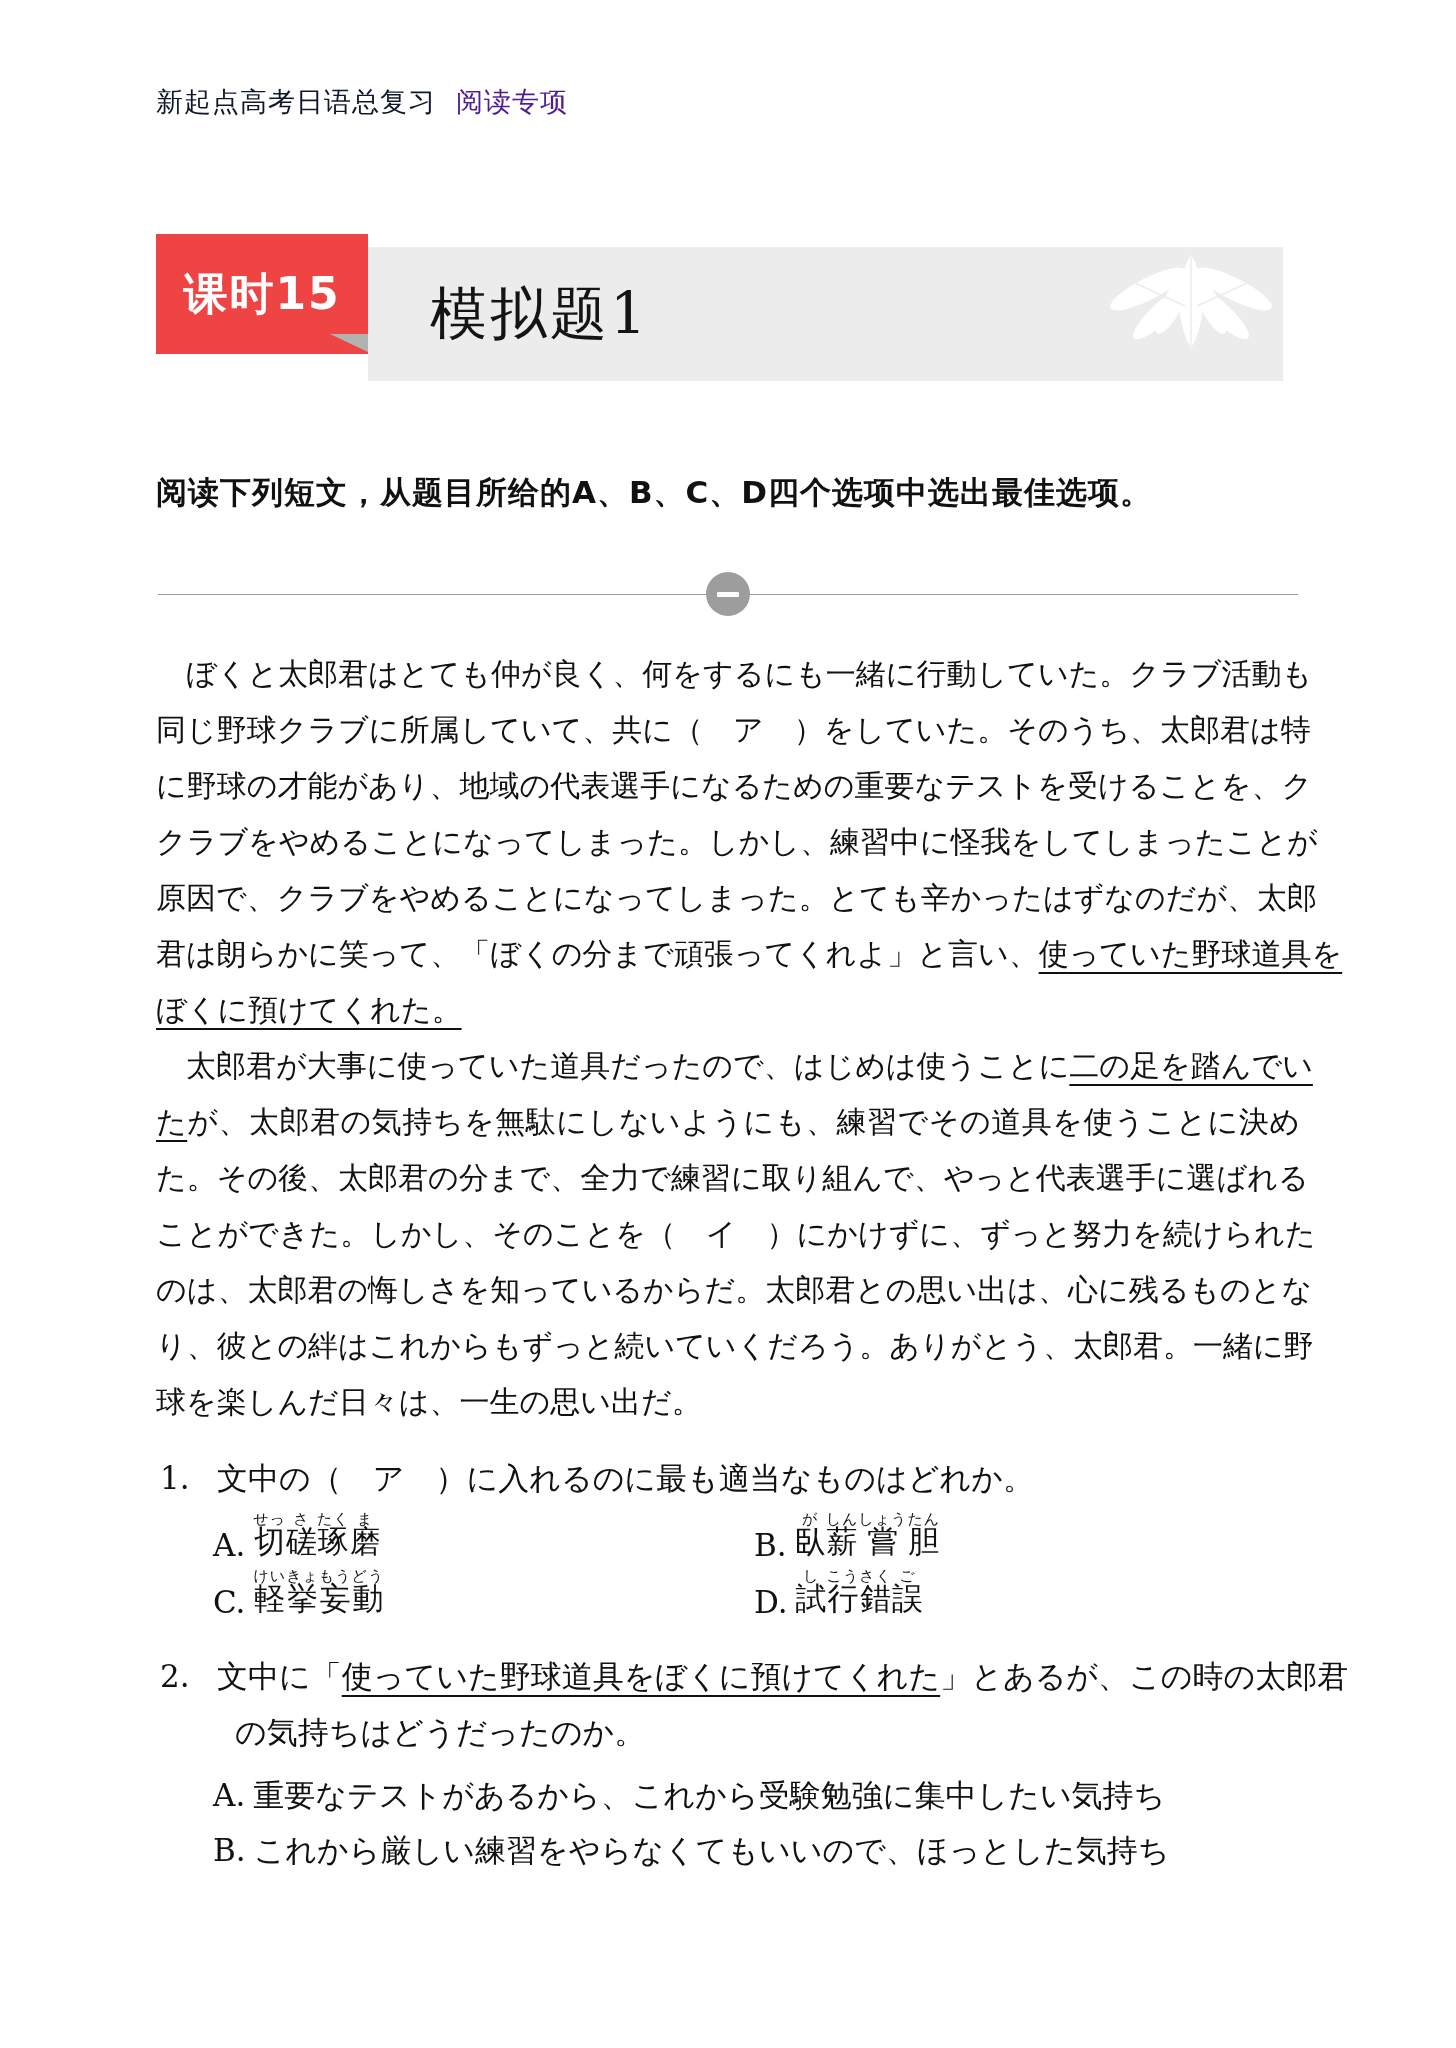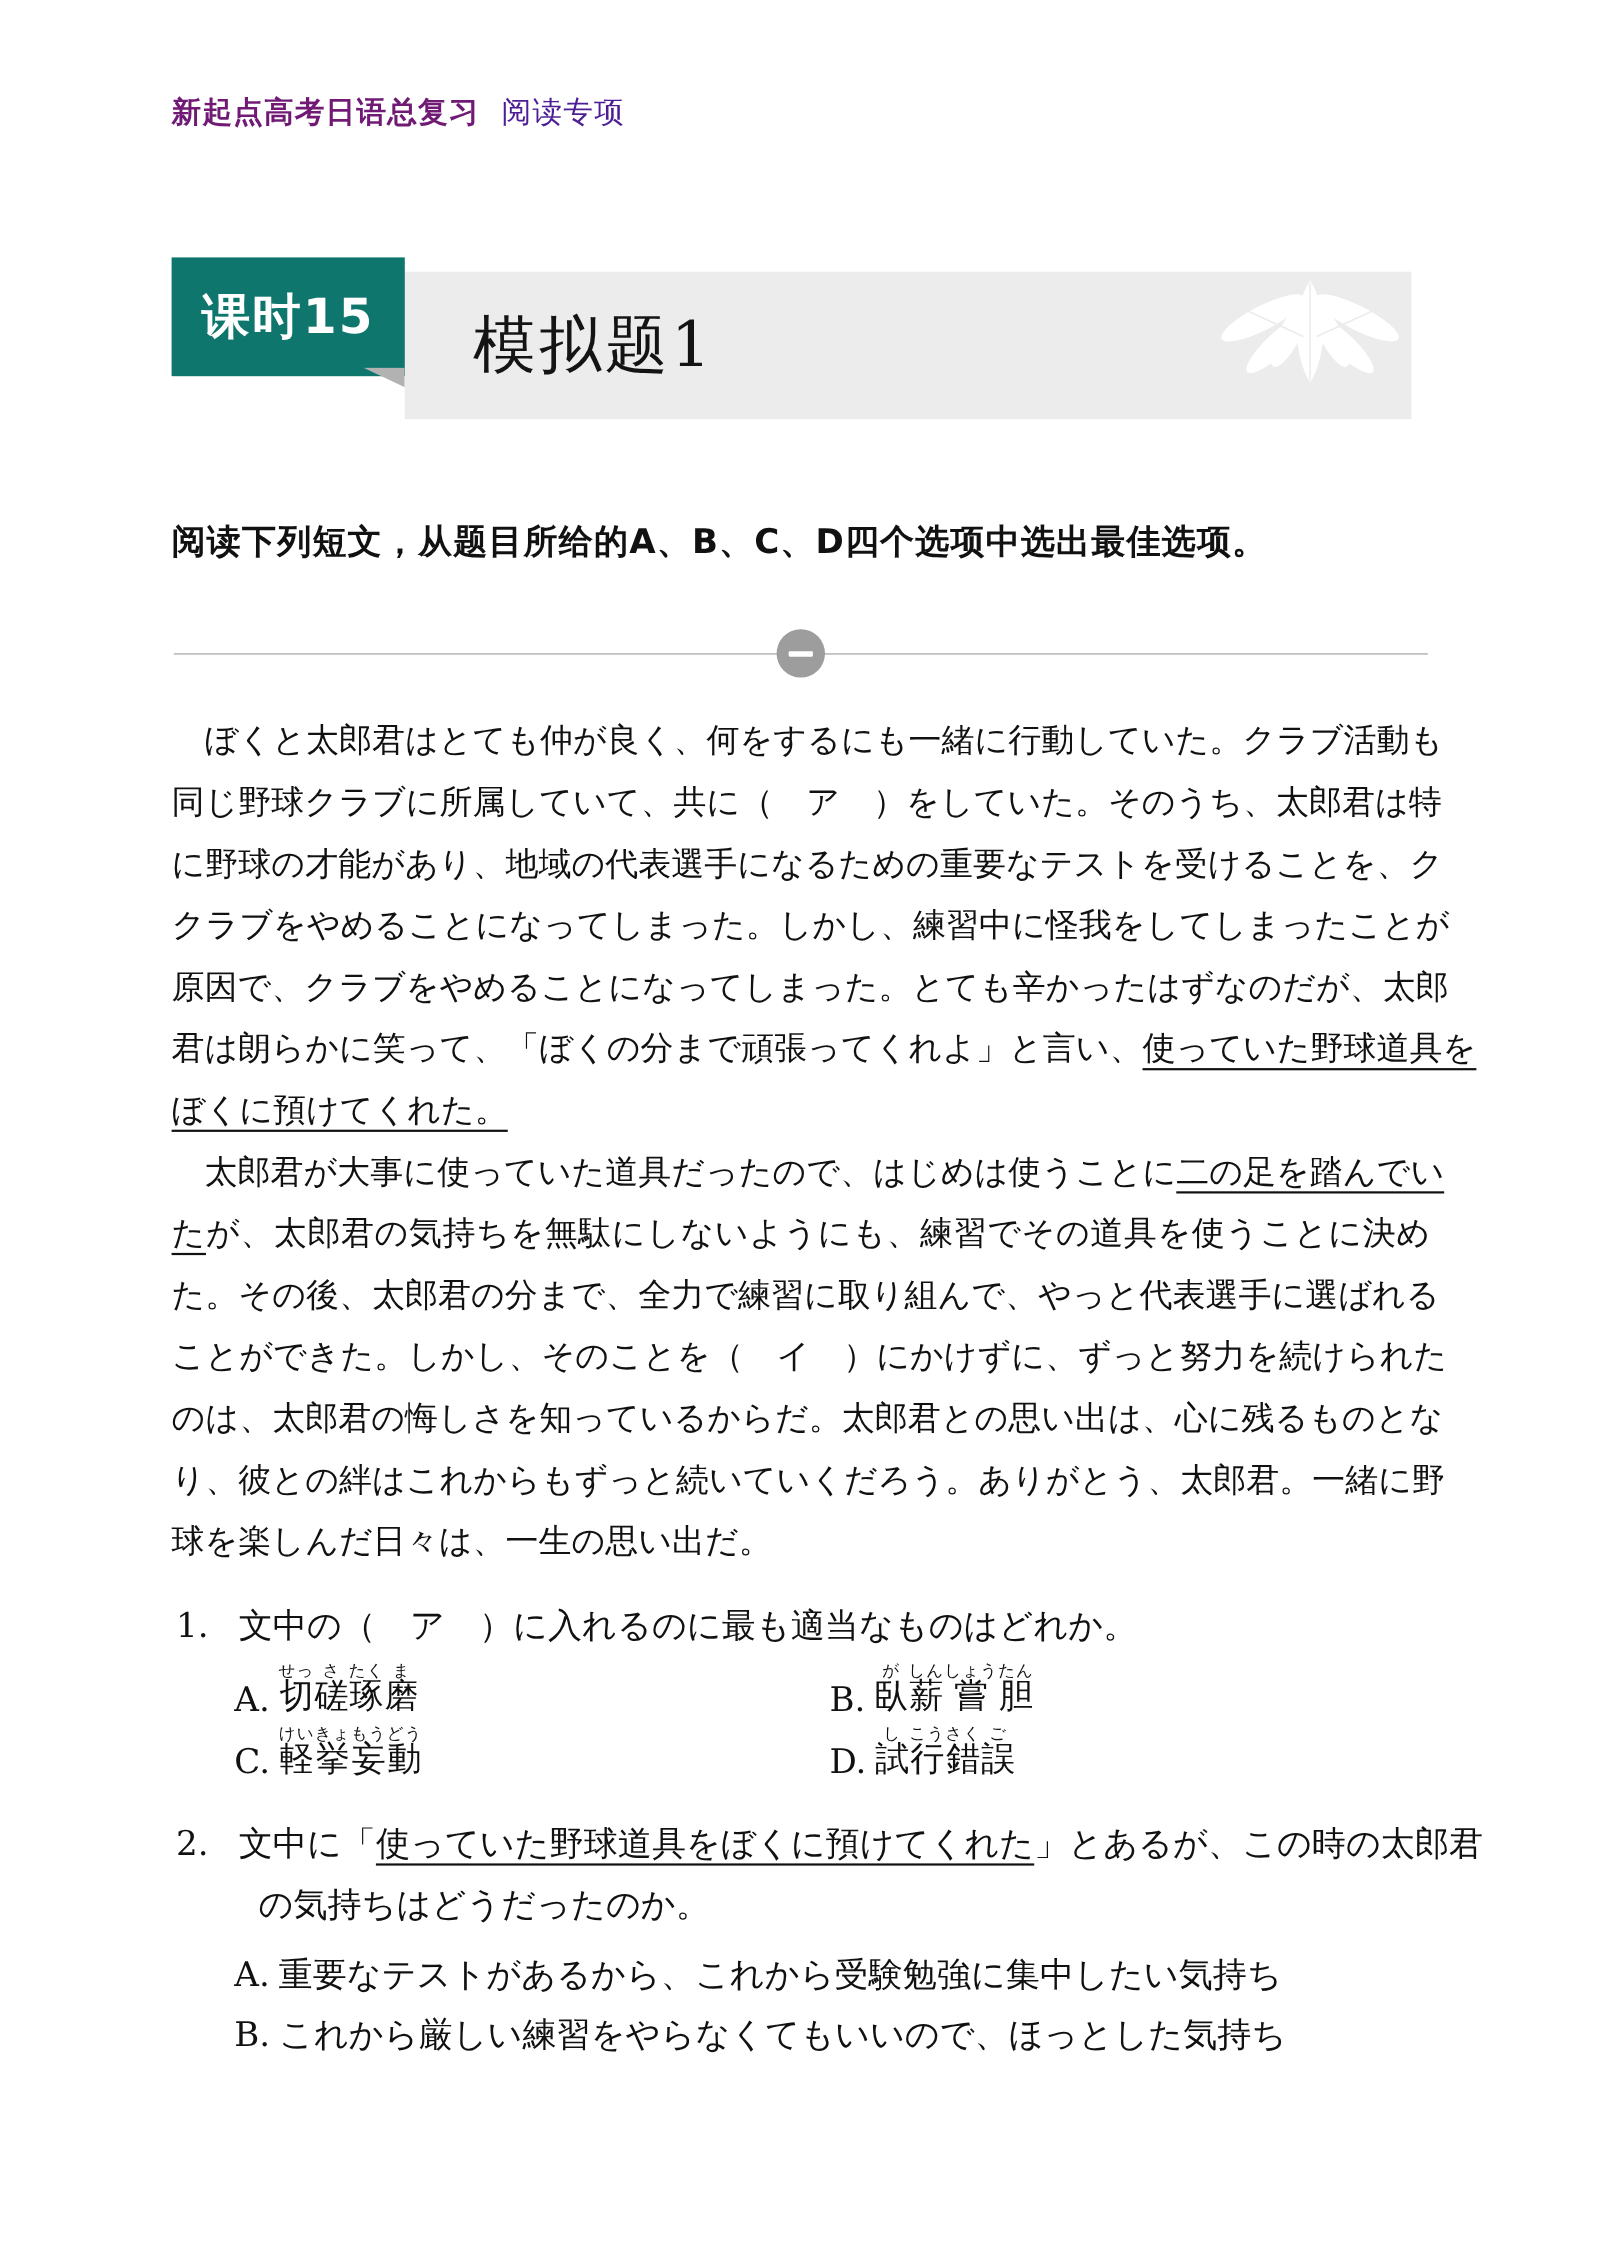--- a/index.html
+++ b/index.html
@@ -3,31 +3,31 @@
 <meta charset="utf-8">
 <style>
   * { margin:0; padding:0; box-sizing:border-box; }
   html,body { background:#ffffff; }
   .page {
     position:relative; width:1456px; height:2048px; background:#ffffff;
     font-family:"DejaVu Serif", serif; color:#111; overflow:hidden;
   }
   
   .header { position:absolute; left:156px; top:84px; font-family:"DejaVu Sans", sans-serif; font-size:27px; }
-  .h-bold { font-weight:bold; color:#701a75; letter-spacing:1px;text-align:right; }
+  .h-bold { font-weight:normal; color:#0f172a; letter-spacing:1px;text-align:right; }
   .h-light { color:#4c1d95; margin-left:20px; letter-spacing:1px; }
   
   .band { position:absolute; left:368px; top:247px; width:915px; height:134px; background:#ececec; }
   .band-title {
     position:absolute; left:62px; top:50%; transform:translateY(-50%);
     font-family:"DejaVu Serif", serif; font-size:57px; color:#141414; letter-spacing:3px; white-space:nowrap;
   }
   .bamboo { position:absolute; right:2px; top:4px; }
   .lesson-box {
-    position:absolute; left:156px; top:234px; width:212px; height:108px; background:#0f766e;
+    position:absolute; left:156px; top:234px; width:212px; height:120px; background:#ef4444;
     display:flex; align-items:center; justify-content:center;
   }
   .lesson-box span {
     font-family:"DejaVu Sans", sans-serif; font-weight:bold; font-size:44px; color:#ffffff; letter-spacing:2px;
   }
   .fold {
     position:absolute; left:330px; top:334px; width:38px; height:18px; background:#b2b2b2;
     clip-path:polygon(0 0, 100% 0, 100% 100%);
   }
   

